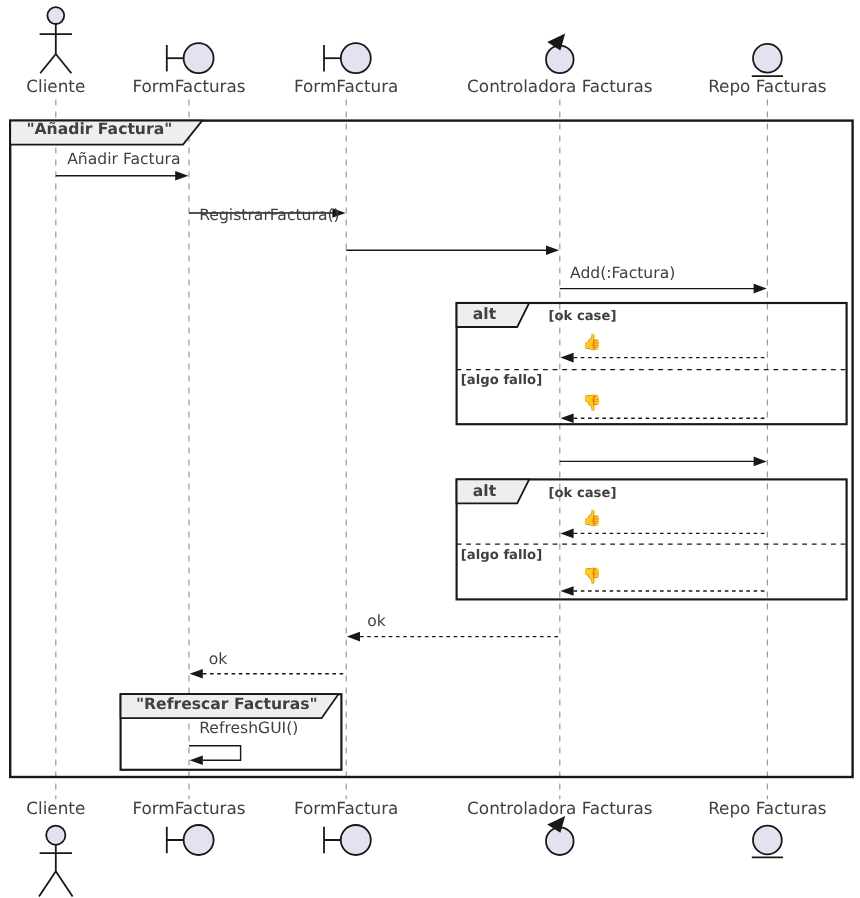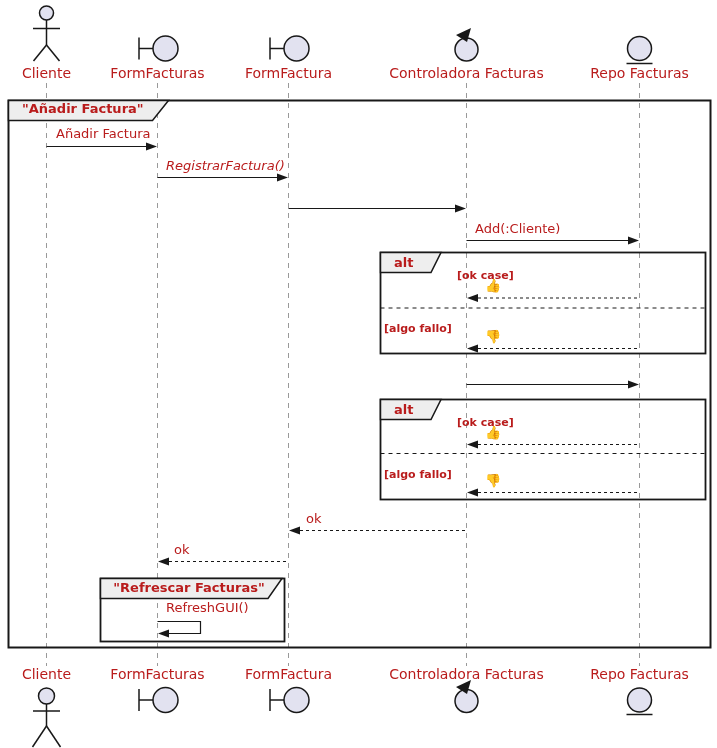--- a/index.html
+++ b/index.html
@@ -1,21 +1,21 @@
 <!DOCTYPE html>
 <html><head>
 <meta charset="utf-8">
 <style>
   html,body{margin:0;padding:0;background:#ffffff;}
   #canvas{position:relative;width:717px;height:748px;background:#ffffff;overflow:hidden;
           font-family:"DejaVu Sans", sans-serif;color:#181818;}
   #layer-svg{position:absolute;left:0;top:0;}
-  .t{position:absolute;font-size:13px;line-height:14px;white-space:nowrap;color:#b91c1c;}
+  .t{position:absolute;font-size:13px;line-height:14px;white-space:nowrap;color:#404040;}
   .bold{font-weight:bold;}
-  .guard{font-size:11px;font-weight:bold;line-height:12px;margin-top:12px;}
+  .guard{font-size:11px;font-weight:bold;line-height:12px;}
   .plabel{font-size:14px;transform:translateX(-50%);}
   .ctr{text-align:center;}
   .emoji{font-size:13px;}
 </style>
 </head>
 <body>
 
 <div id="canvas">
 
 <svg id="layer-svg" width="717" height="748" viewBox="0 0 717 748">
@@ -159,22 +159,22 @@
 
 <div class="t plabel" style="left:46.5px;top:66px;">Cliente</div>
 <div class="t plabel" style="left:157.5px;top:66px;">FormFacturas</div>
 <div class="t plabel" style="left:288.5px;top:66px;">FormFactura</div>
 <div class="t plabel" style="left:466.5px;top:66px;">Controladora Facturas</div>
 <div class="t plabel" style="left:639.5px;top:66px;">Repo Facturas</div>
 
 <div class="t bold" style="left:22px;top:102px;">"Añadir Factura"</div>
 
 <div class="t" style="left:56px;top:127px;text-align:center;">Añadir Factura</div>
-<div class="t" style="left:166px;top:159px;font-style:italic;">RegistrarFactura()</div>
-<div class="t" style="left:475px;top:222px;">Add(:Cliente)</div>
+<div class="t" style="left:166px;top:173px;">RegistrarFactura()</div>
+<div class="t" style="left:475px;top:222px;">Add(:Factura)</div>
 
 <div class="t bold" style="left:394px;top:256px;">alt</div>
 <div class="t guard" style="left:457px;top:258px;">[ok case]</div>
 <div class="t emoji" style="left:485px;top:279px;">👍</div>
 <div class="t guard" style="left:384px;top:311px;">[algo fallo]</div>
 <div class="t emoji" style="left:485px;top:330px;">👎</div>
 
 
 <div class="t bold" style="left:394px;top:403px;">alt</div>
 <div class="t guard" style="left:457px;top:405px;">[ok case]</div>

